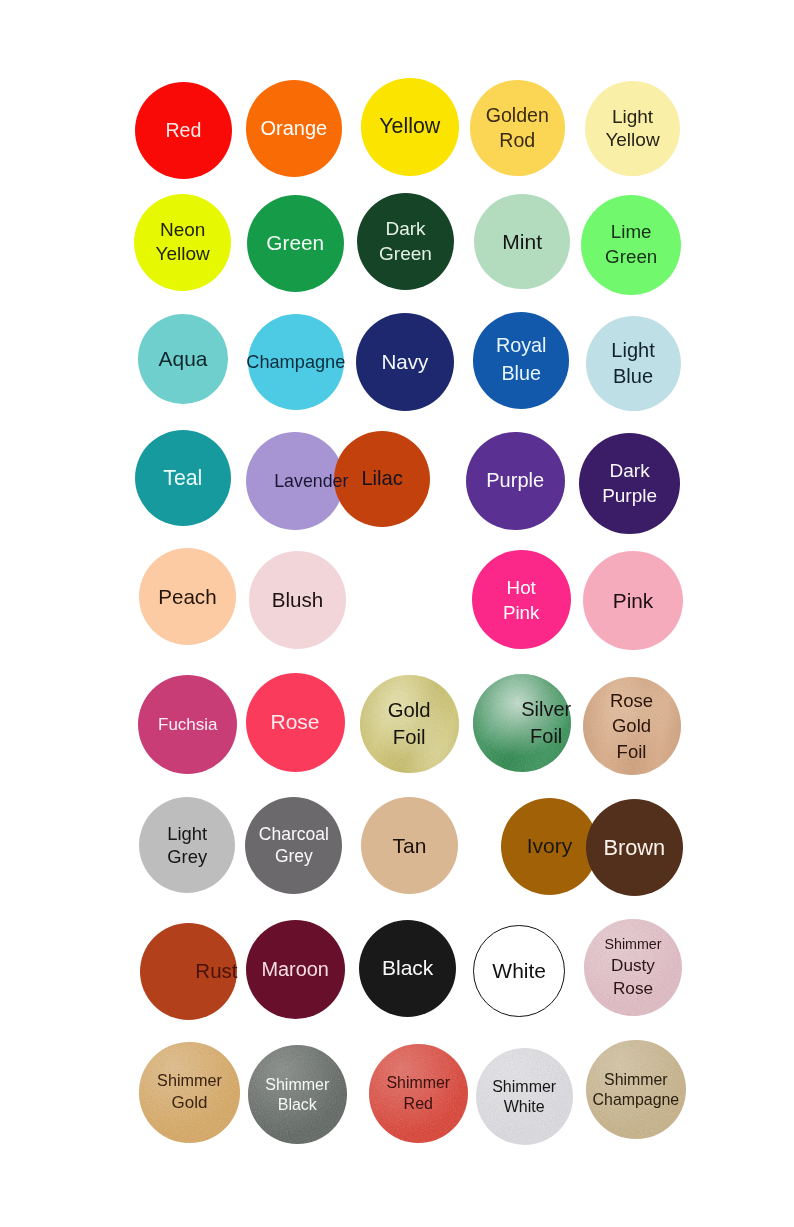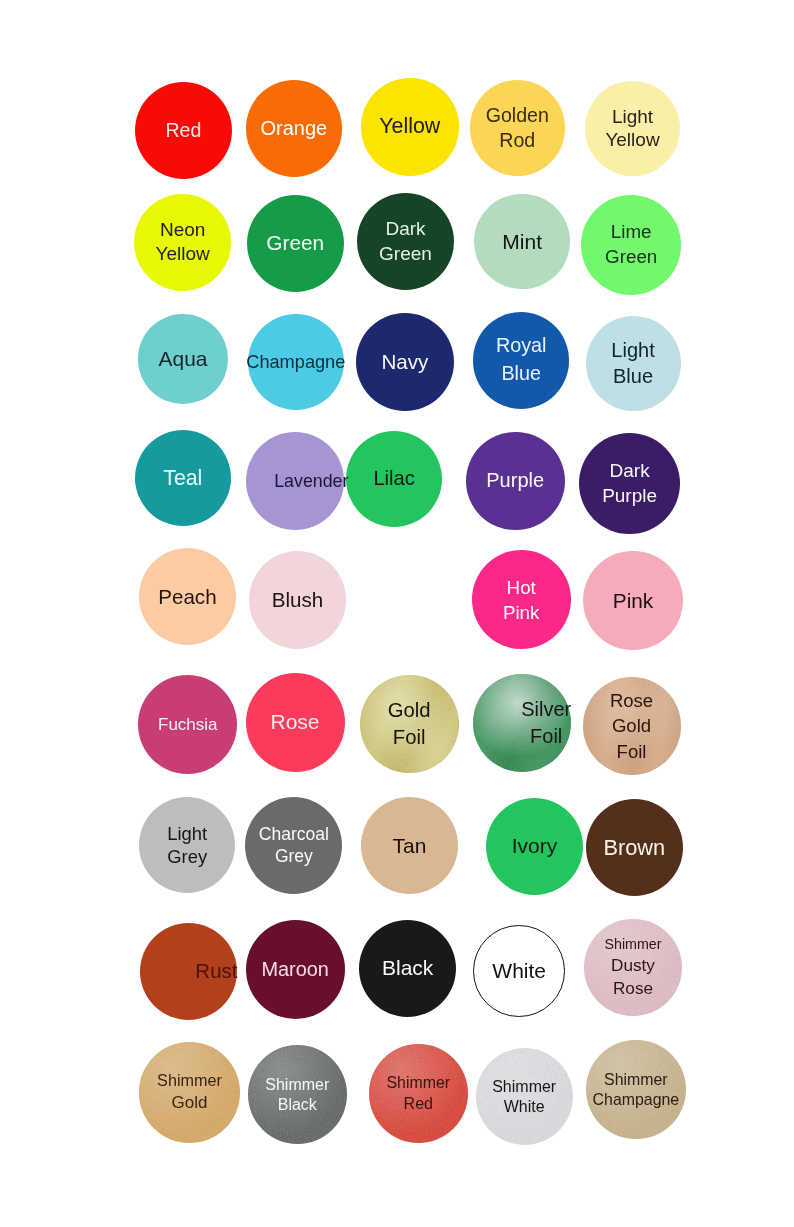--- a/index.html
+++ b/index.html
@@ -73,21 +73,21 @@
     <div class="swatch" style="left: 585.5px; top: 315.5px; width: 95px; height: 95px; background: rgb(191, 223, 231);">
       <div class="label" style="color: rgb(17, 34, 42); font-size: 20px; line-height: 26.5px;">Light
 Blue</div>
     </div>
     <div class="swatch" style="left: 134.8px; top: 430px; width: 96px; height: 96px; background: rgb(22, 154, 158);">
       <div class="label" style="color: rgb(234, 251, 252); font-size: 21.3px; line-height: 27px;">Teal</div>
     </div>
     <div class="swatch" style="left: 246.3px; top: 432px; width: 98px; height: 98px; background: rgb(167, 149, 211);">
       <div class="label" style="color: rgb(27, 22, 52); font-size: 17.8px; line-height: 22px; margin-left: 32px;">Lavender</div>
     </div>
-    <div class="swatch" style="left: 346px; top: 430.85px; width: 96.3px; height: 96.3px; background: #22c55e;">
+    <div class="swatch" style="left: 334px; top: 430.85px; width: 96.3px; height: 96.3px; background: #c2410c;">
       <div class="label" style="color: rgb(20, 19, 31); font-size: 20.2px; line-height: 25px;">Lilac</div>
     </div>
     <div class="swatch" style="left: 465.85px; top: 431.65px; width: 98.7px; height: 98.7px; background: rgb(90, 48, 147);">
       <div class="label" style="color: rgb(252, 251, 254); font-size: 20px; line-height: 25px;">Purple</div>
     </div>
     <div class="swatch" style="left: 579.15px; top: 433.05px; width: 100.9px; height: 100.9px; background: rgb(59, 28, 102);">
       <div class="label" style="color: rgb(250, 248, 252); font-size: 19px; line-height: 25.6px;">Dark
 Purple</div>
     </div>
     <div class="swatch" style="left: 138.9px; top: 548.4px; width: 97px; height: 97px; background: rgb(252, 203, 163);">
@@ -156,21 +156,21 @@
       <div class="label" style="color: rgb(22, 22, 22); font-size: 18.4px; line-height: 23.2px;">Light
 Grey</div>
     </div>
     <div class="swatch" style="left: 245.3px; top: 796.9px; width: 97.2px; height: 97.2px; background: rgb(107, 105, 108);">
       <div class="label" style="color: rgb(250, 250, 250); font-size: 17.5px; line-height: 22.1px;">Charcoal
 Grey</div>
     </div>
     <div class="swatch" style="left: 361.1px; top: 797.2px; width: 96.8px; height: 96.8px; background: rgb(217, 183, 147);">
       <div class="label" style="color: rgb(28, 16, 8); font-size: 21px; line-height: 26px;">Tan</div>
     </div>
-    <div class="swatch" style="left: 486px; top: 797.5px; width: 97px; height: 97px; background: #22c55e;">
+    <div class="swatch" style="left: 501px; top: 797.5px; width: 97px; height: 97px; background: #a16207;">
       <div class="label" style="color: rgb(25, 23, 18); font-size: 21px; line-height: 26px;">Ivory</div>
     </div>
     <div class="swatch" style="left: 585.8px; top: 798.5px; width: 97px; height: 97px; background: rgb(82, 48, 28);">
       <div class="label" style="color: rgb(251, 243, 236); font-size: 21.8px; line-height: 27px;">Brown</div>
     </div>
     <div class="swatch" style="left: 140.3px; top: 922.5px; width: 97.2px; height: 97.2px; background: rgb(178, 64, 27); justify-content: flex-end;">
       <div class="label" style="color: rgb(74, 18, 8); font-size: 20.5px; line-height: 26px;">Rust</div>
     </div>
     <div class="swatch" style="left: 245.8px; top: 920.1px; width: 98.8px; height: 98.8px; background: rgb(103, 15, 43);">
       <div class="label" style="color: rgb(247, 222, 230); font-size: 19.9px; line-height: 25px;">Maroon</div>

